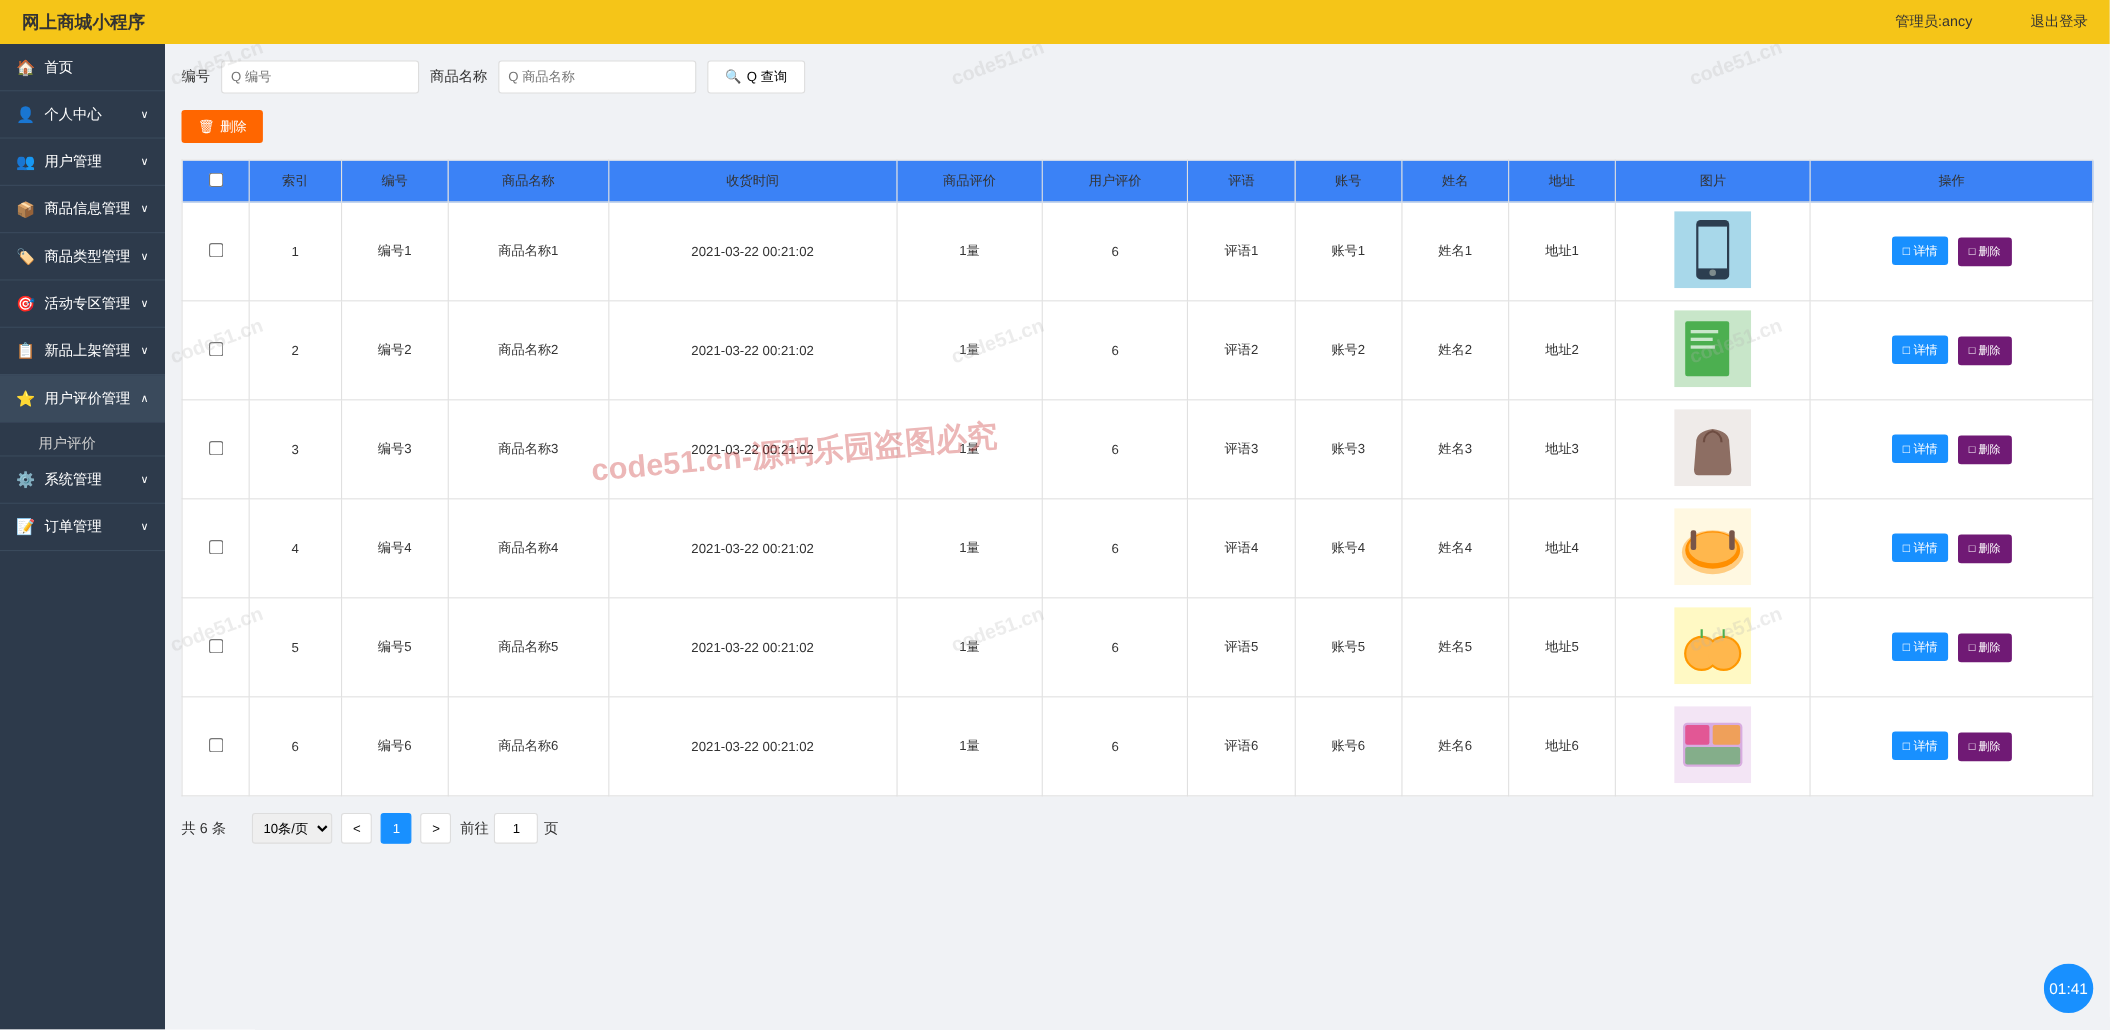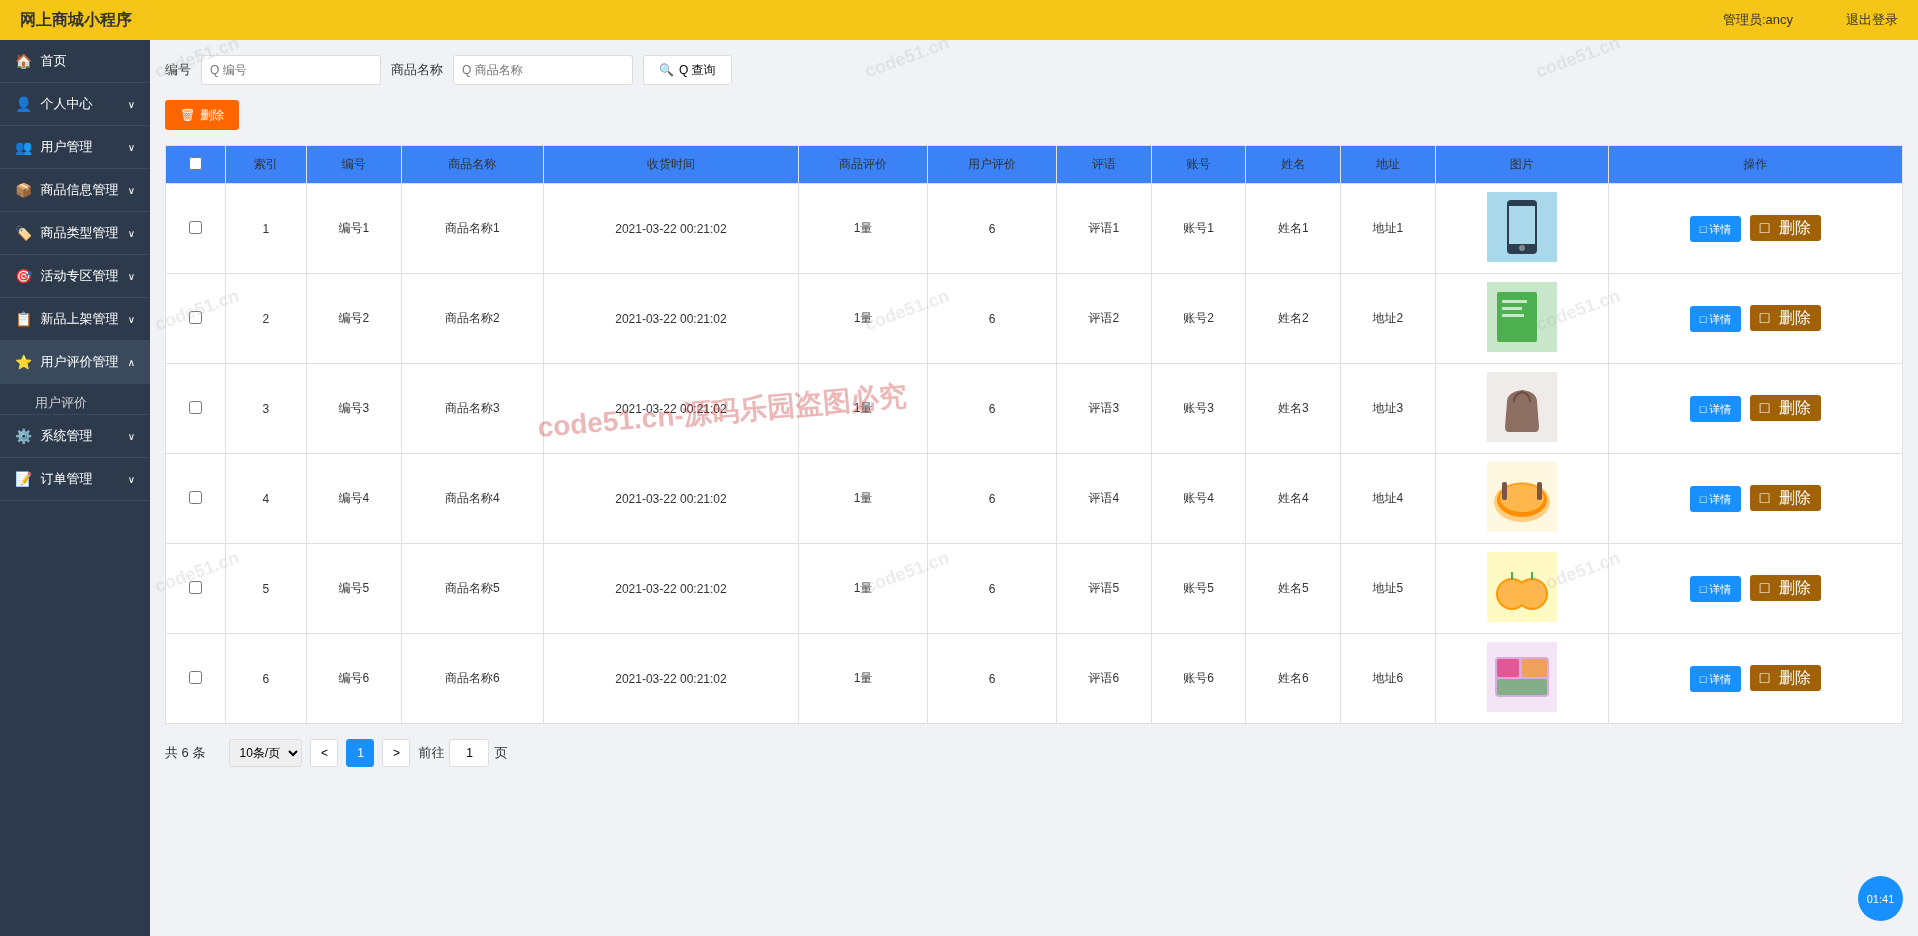--- a/index.html
+++ b/index.html
@@ -151,30 +151,29 @@
       cursor: pointer;
       font-size: 11px;
       margin-right: 5px;
       display: inline-flex;
       align-items: center;
       gap: 3px;
     }
     .btn-row-delete {
       height: 26px;
       padding: 0 10px;
-      background: #a16207;
+      background: #701a75;
       color: #fff;
       border: none;
       border-radius: 3px;
       cursor: pointer;
-      font-size: 16px;
+      font-size: 10px;
       display: inline-flex;
       align-items: center;
       gap: 3px;
-      font-family: Liberation Mono, monospace;
     }
 
     
     .pagination {
       display: flex;
       align-items: center;
       gap: 8px;
       margin-top: 15px;
       font-size: 13px;
       color: #333;
@@ -237,21 +236,21 @@
       bottom: 15px;
       right: 15px;
       background: #1890ff;
       color: #fff;
       border-radius: 50%;
       width: 45px;
       height: 45px;
       display: flex;
       align-items: center;
       justify-content: center;
-      font-size: 11px;
+      font-size: 14px;
       z-index: 100;
     }
   </style>
 </head>
 <body>
 
 <div class="top-header">
   <span>网上商城小程序</span>
   <div class="top-header-right">
     <a href="#">管理员:ancy</a>

